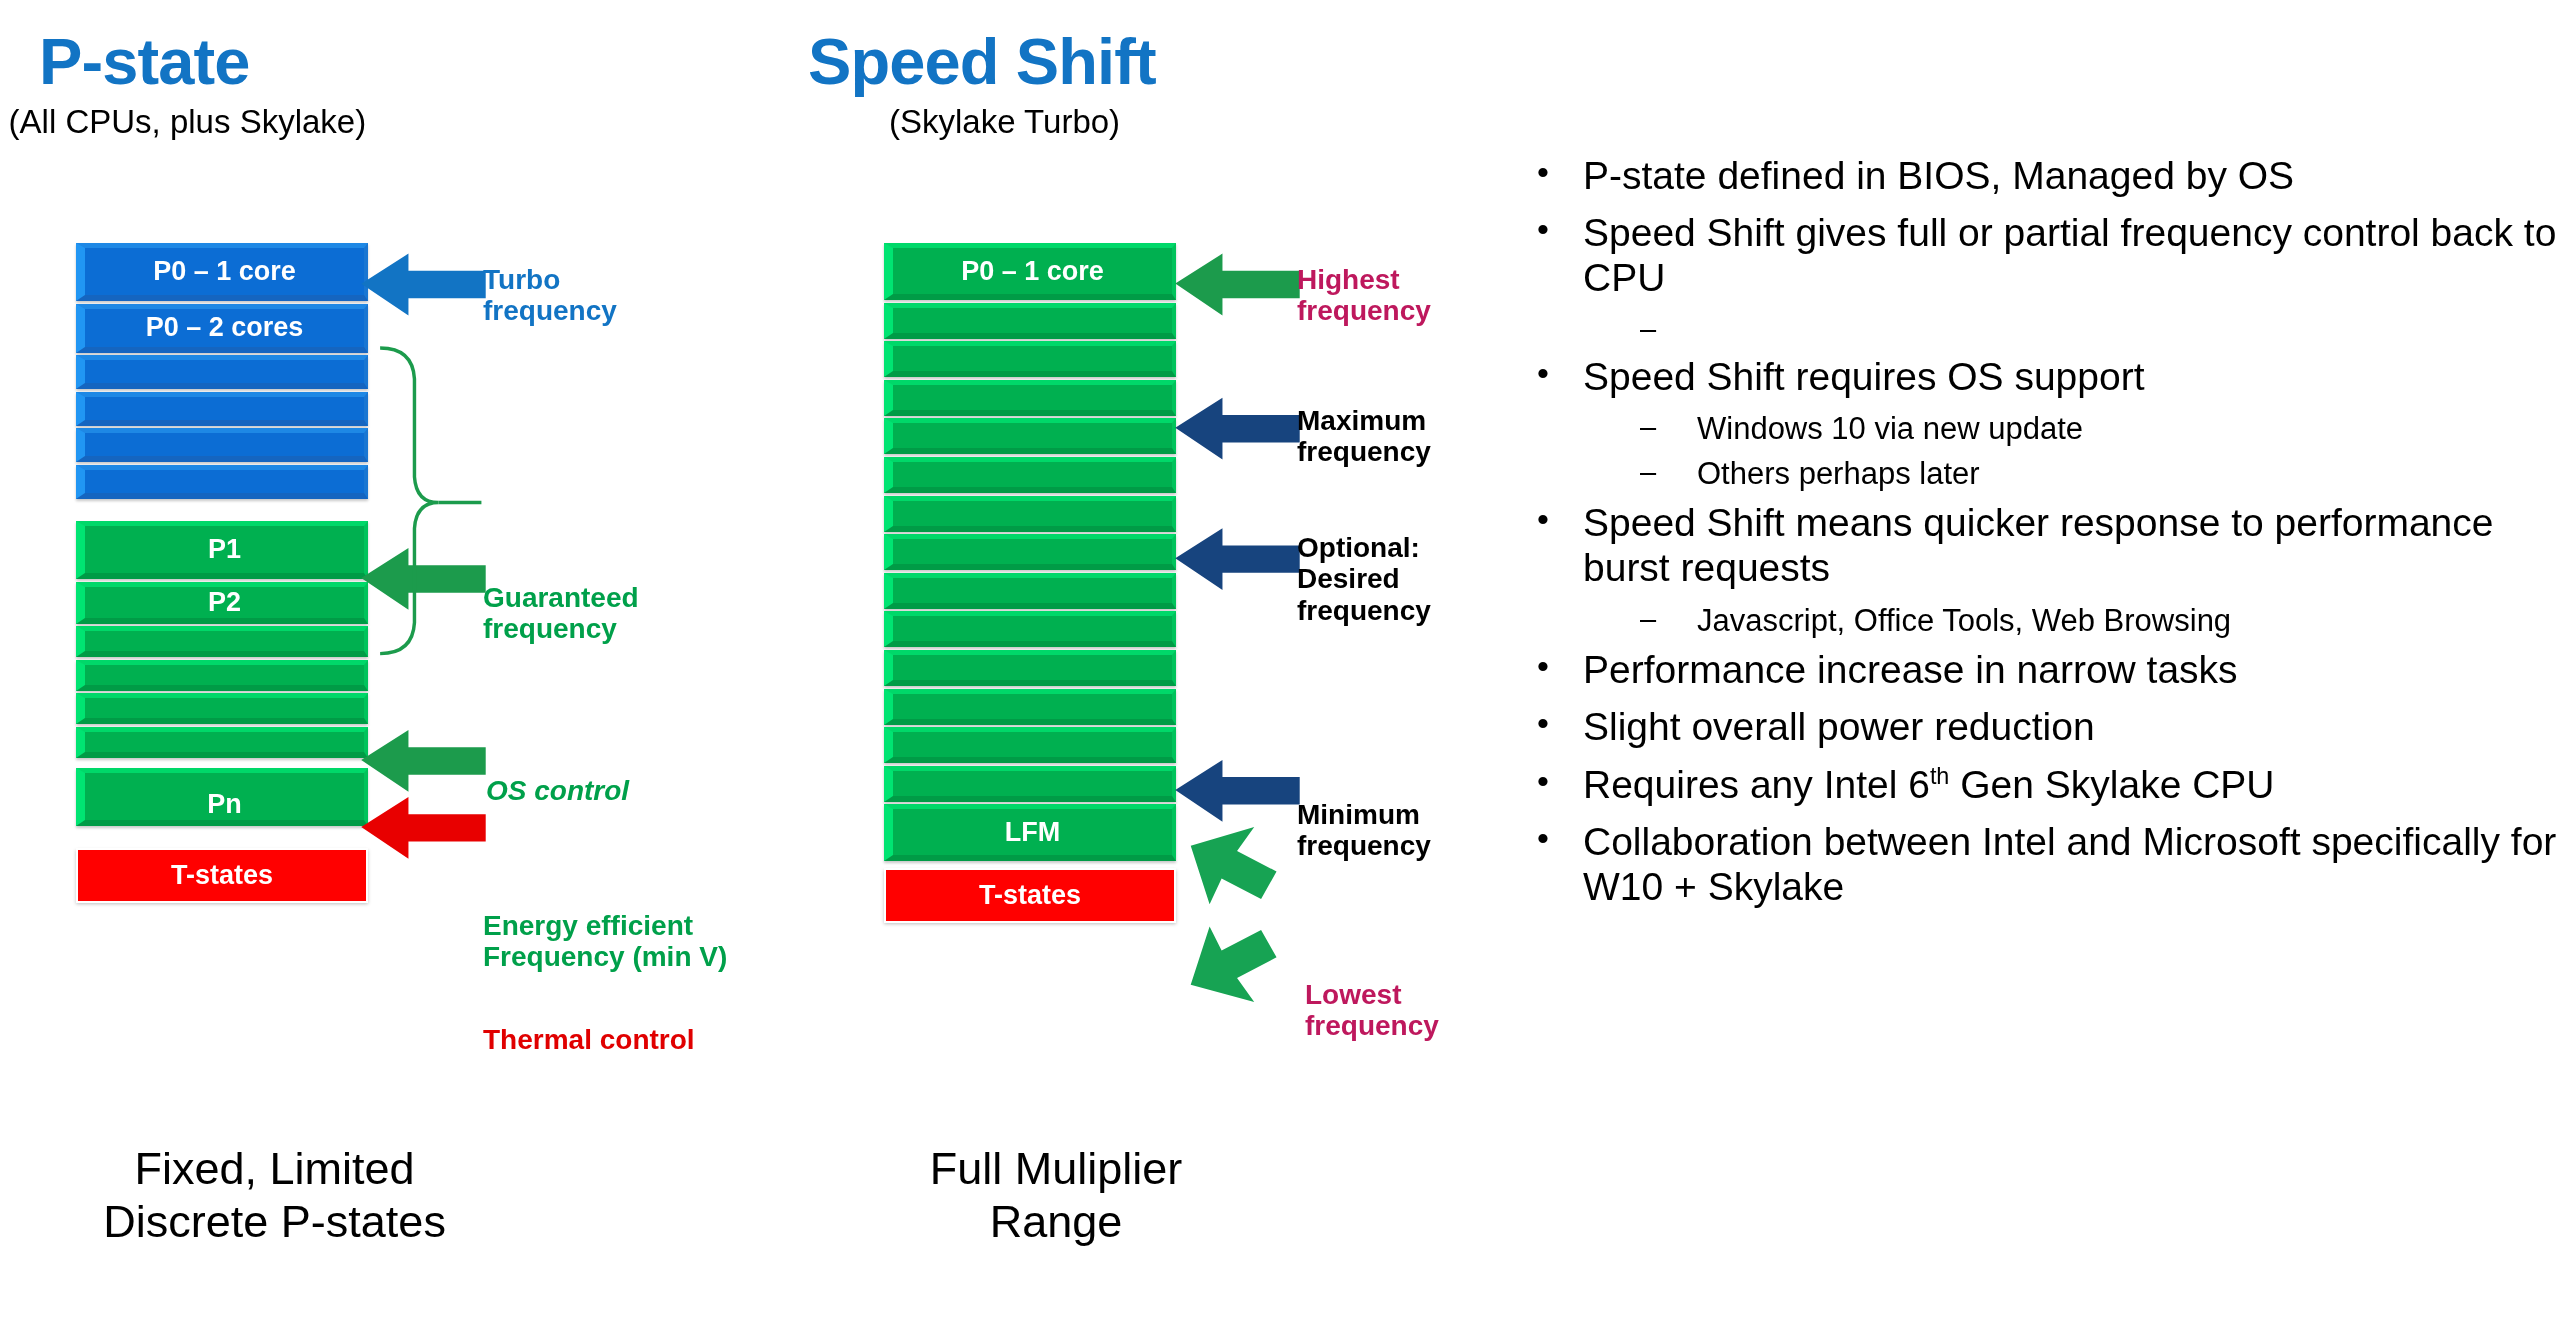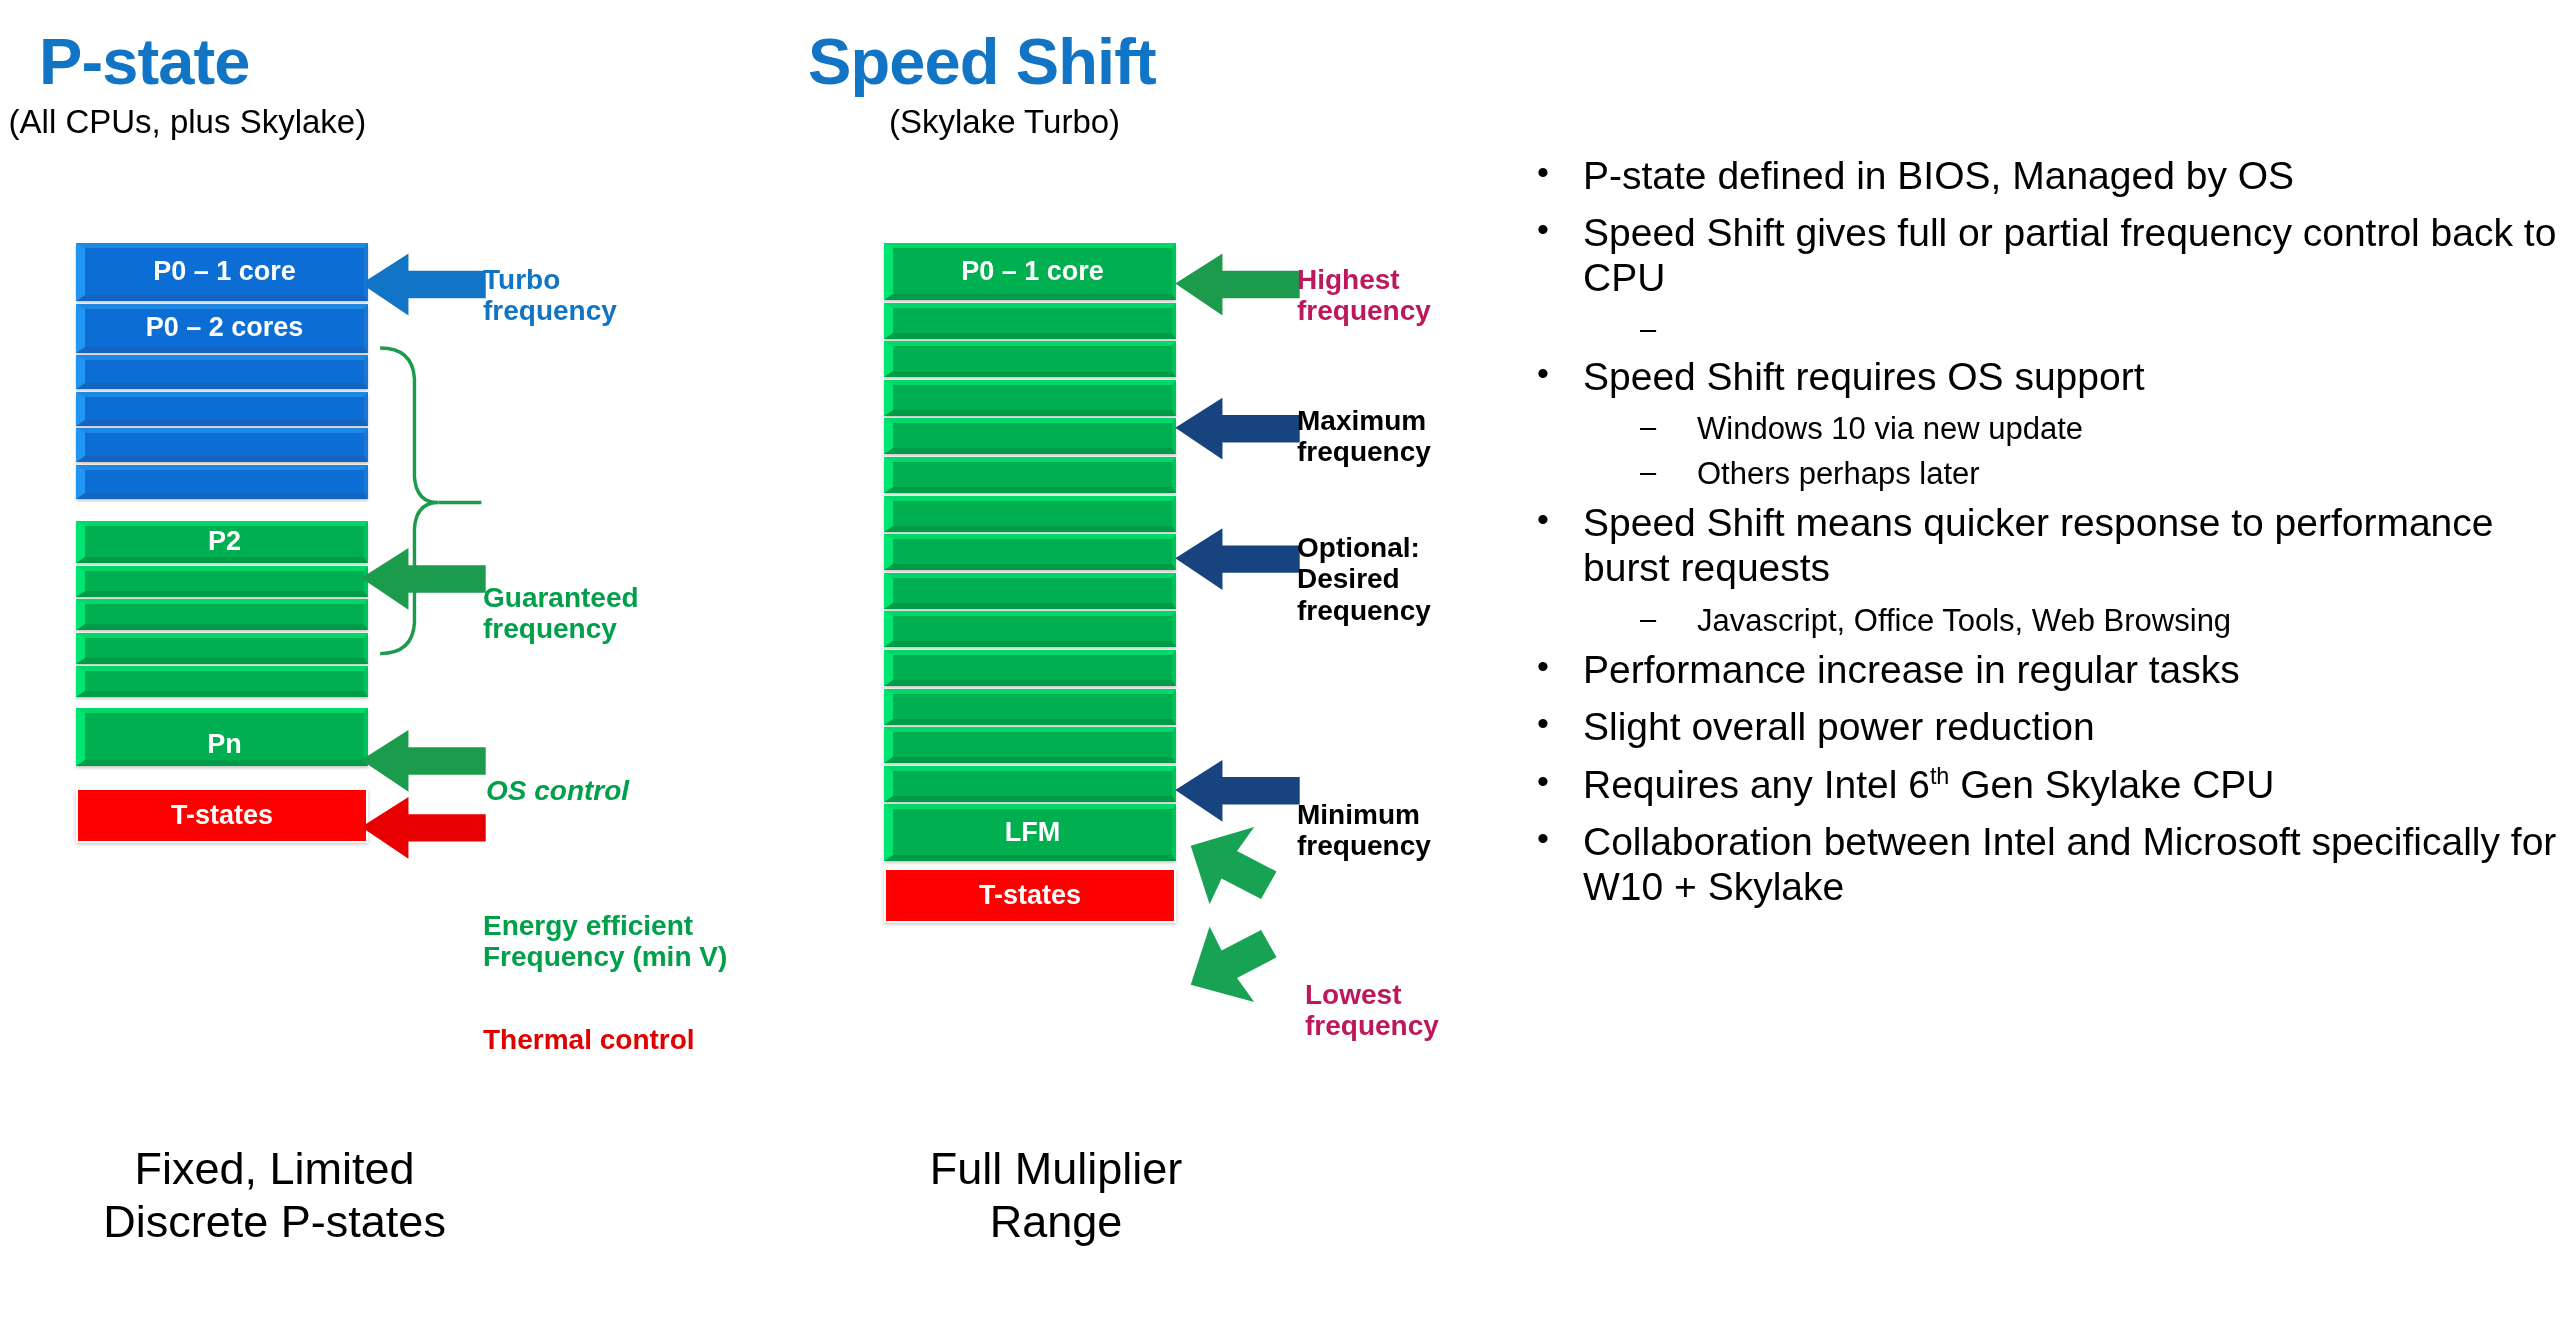--- a/index.html
+++ b/index.html
@@ -90,20 +90,23 @@
     <div class="bar blue" style="height: 58px;">
       <span>P0 – 1 core</span>
     </div>
     <div class="bar blue" style="height: 49px;">
       <span>P0 – 2 cores</span>
     </div>
     <div class="bar blue" style="height: 34px;"></div>
     <div class="bar blue" style="height: 34px;"></div>
     <div class="bar blue" style="height: 34px;"></div>
     <div class="bar blue" style="height: 34px; margin-bottom: 22px;"></div>
+    <div class="bar green" style="height: 58px;">
+      <span>P1</span>
+    </div>
     <div class="bar green" style="height: 42px;">
       <span>P2</span>
     </div>
     <div class="bar green" style="height: 31px;"></div>
     <div class="bar green" style="height: 31px;"></div>
     <div class="bar green" style="height: 31px;"></div>
     <div class="bar green" style="height: 31px; margin-bottom: 10.3px;"></div>
     <div class="bar green" style="height: 58px; margin-bottom: 22px; align-items: flex-end;">
       <span>Pn</span>
     </div>
@@ -226,21 +229,21 @@
     <div class="bl">
       <div class="dot">•</div>
       <div class="txt">Speed Shift means quicker response to performance burst requests</div>
     </div>
     <div class="bl lvl2">
       <div class="dot">–</div>
       <div class="txt">Javascript, Office Tools, Web Browsing</div>
     </div>
     <div class="bl">
       <div class="dot">•</div>
-      <div class="txt">Performance increase in regular tasks</div>
+      <div class="txt">Performance increase in narrow tasks</div>
     </div>
     <div class="bl">
       <div class="dot">•</div>
       <div class="txt">Slight overall power reduction</div>
     </div>
     <div class="bl">
       <div class="dot">•</div>
       <div class="txt">Requires any Intel 6<sup>th</sup> Gen Skylake CPU</div>
     </div>
     <div class="bl">

